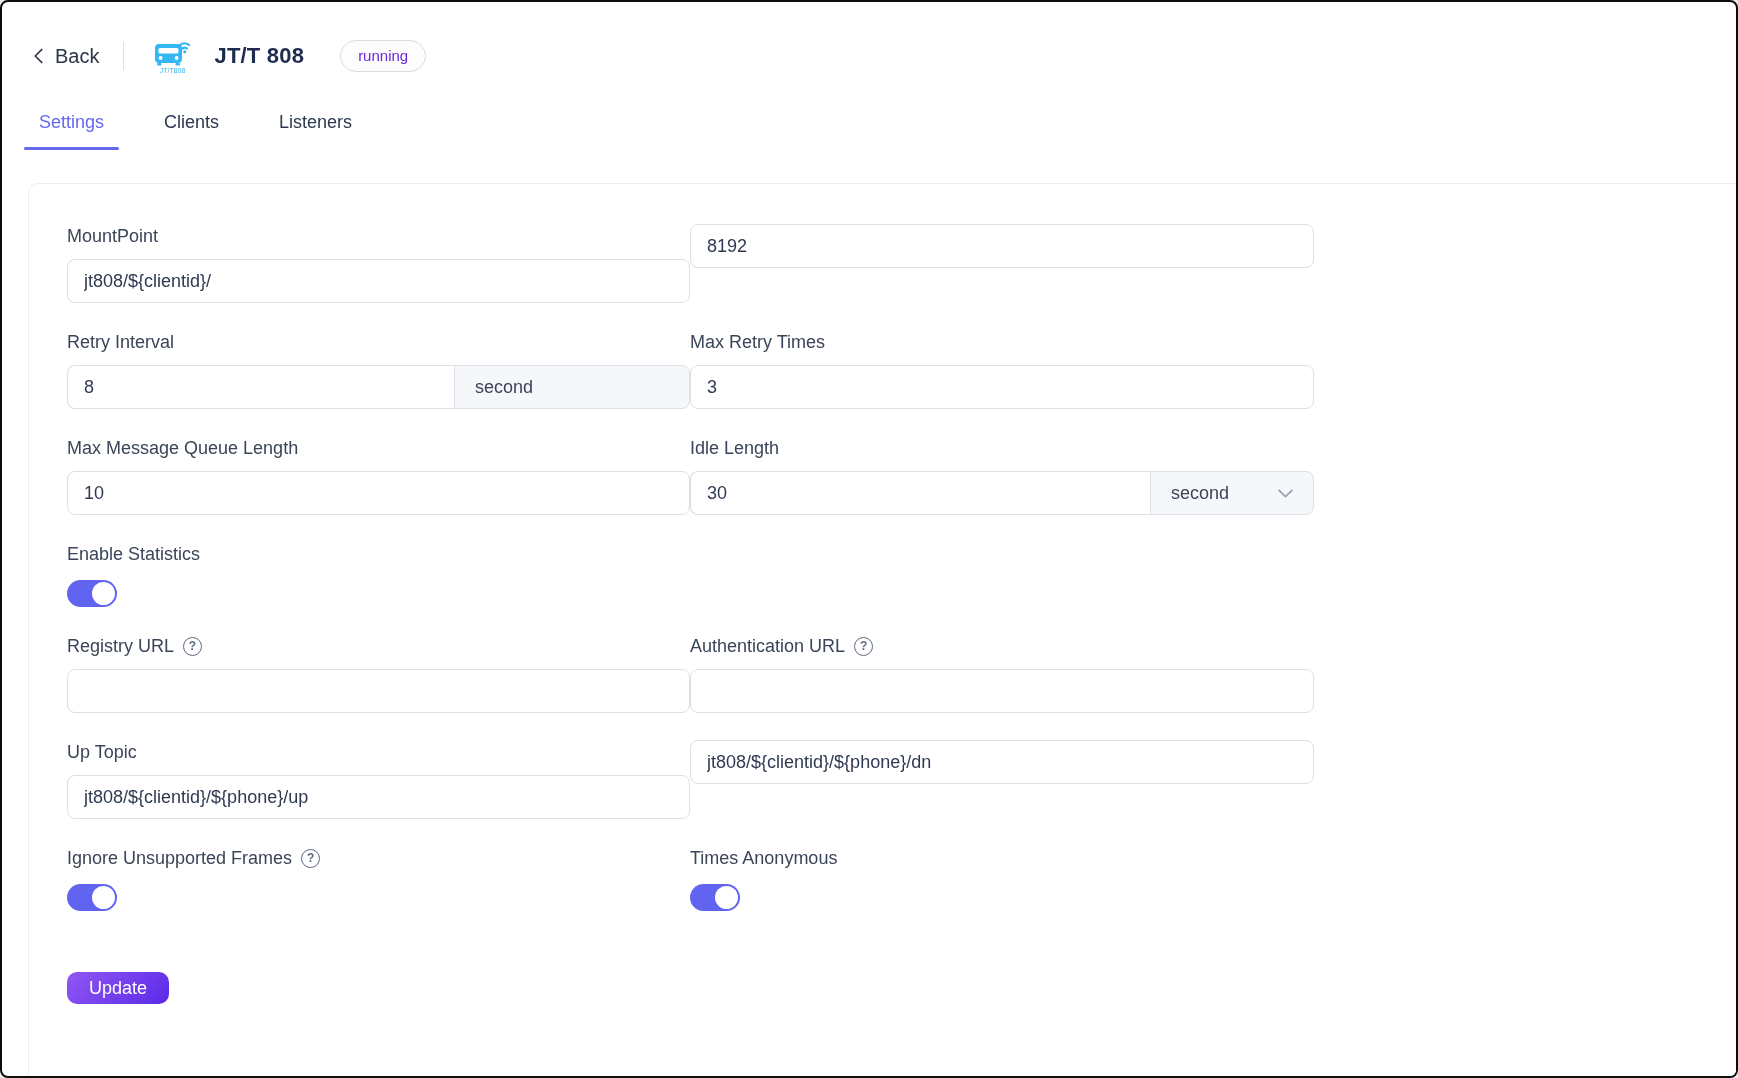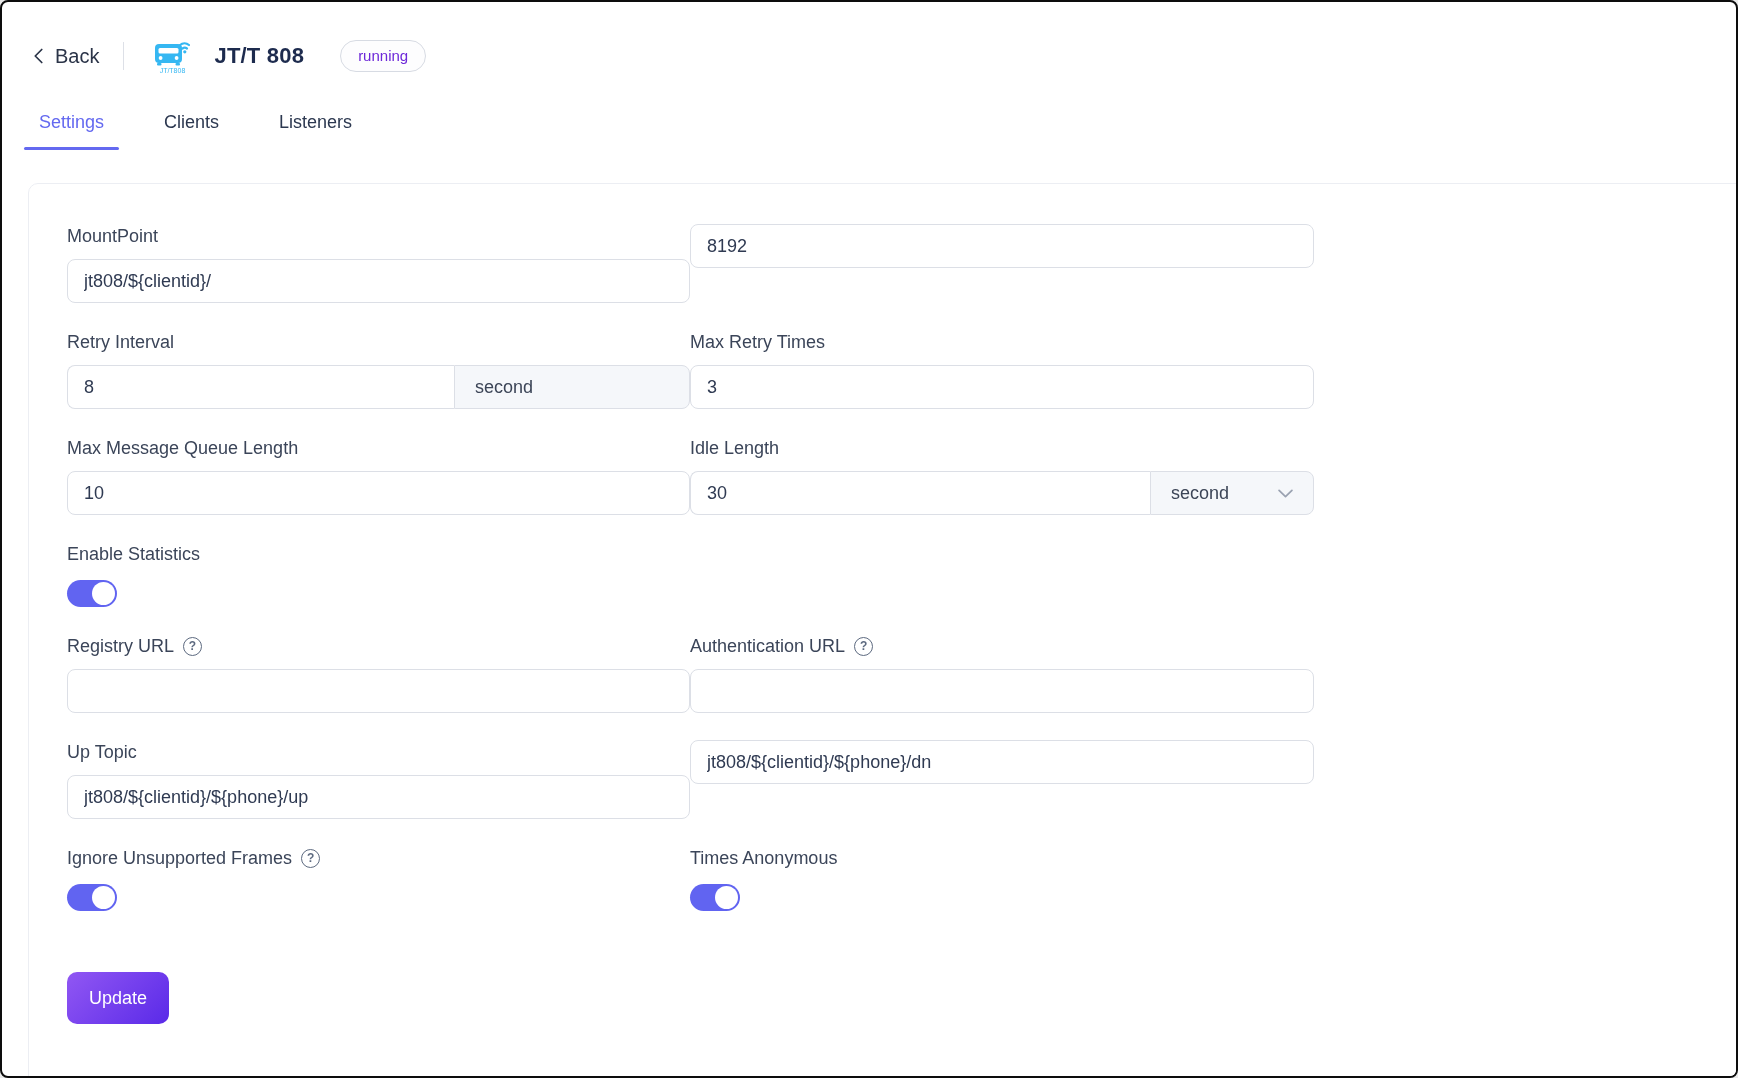--- a/index.html
+++ b/index.html
@@ -60,21 +60,21 @@
   }
   .toggle.on { background:#6164f1; }
   .toggle .knob {
     position:absolute; top:2px; left:2px; width:23px; height:23px; border-radius:50%;
     background:#fff; transition:left .1s;
   }
   .toggle.on .knob { left:25px; }
   .toggle-field .field-label { margin-bottom:14px; }
   
   .update-btn {
-    margin-top:34px; width:102px; height:52px; border:none; border-radius:10px;
+    margin-top:34px; width:102px; height:32px; border:none; border-radius:10px;
     background:linear-gradient(135deg, #9157f3 0%, #5a2ae8 100%);
     color:#fff; font-size:18px; cursor:pointer; font-family:"Liberation Sans", sans-serif;
   }
 </style>
 </head>
 <body>
 
 <div class="frame">
 
   <div class="header">

